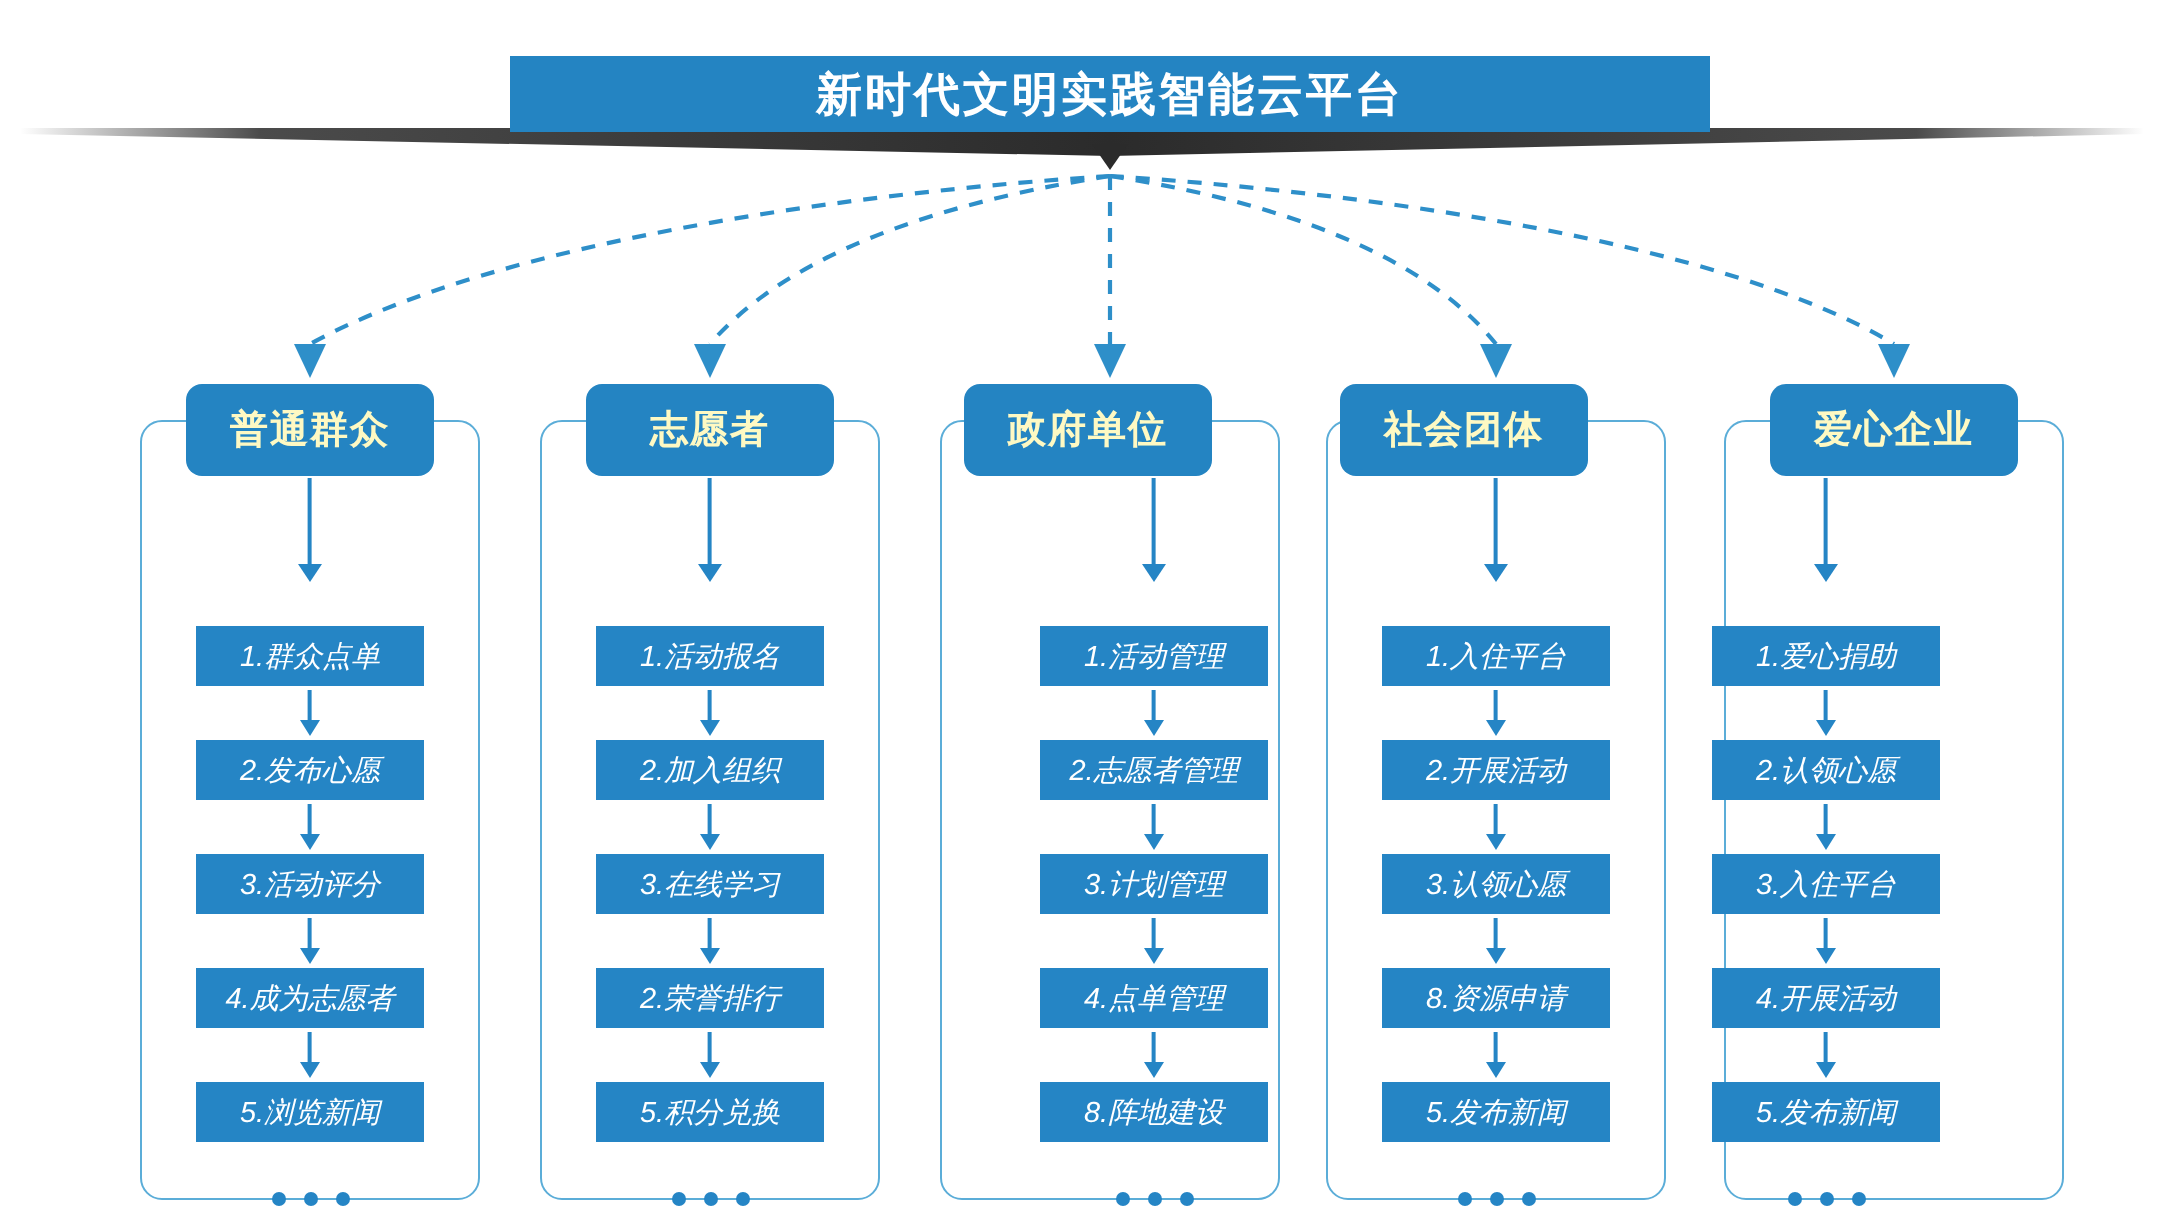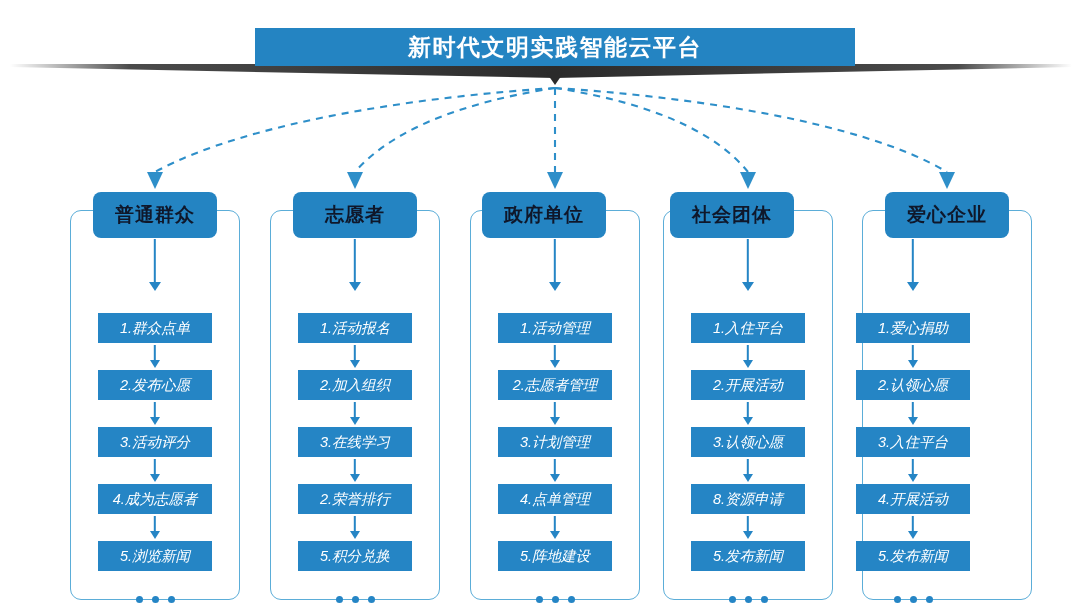--- a/index.html
+++ b/index.html
@@ -77,21 +77,21 @@
   .col-4{left:862px;}
 
   .col-header{
     position:absolute;
     top:192px;
     width:124px;
     height:46px;
     margin-left:23px;
     background:#2484c2;
     border-radius:8px;
-    color:#0f172a;
+    color:#fef9c3;
     font-size:19px;
     font-weight:bold;
     letter-spacing:1px;
     display:flex;
     align-items:center;
     justify-content:center;
     box-sizing:border-box;
     white-space:nowrap;
   }
   .hdr-0{left:70px;}
@@ -105,21 +105,21 @@
     position:absolute;
     top:275px;
     width:170px;
     display:flex;
     flex-direction:column;
     align-items:center;
     font-style:italic;
   }
   .items-0{left:70px;}
   .items-1{left:270px;}
-  .items-2{left:470px;}
+  .items-2{left:492px;}
   .items-3{left:663px;}
   .items-4{left:828px;}
 
   .item-box{
     width:114px;
     height:30px;
     background:#2585c5;
     color:#ffffff;
     font-size:14.5px;
     display:flex;
@@ -294,21 +294,21 @@
     <div class="col-items items-2">
       <div class="arrow-head-gap"></div>
       <div class="item-box">1.活动管理</div>
       <div class="arrow-gap"></div>
       <div class="item-box">2.志愿者管理</div>
       <div class="arrow-gap"></div>
       <div class="item-box">3.计划管理</div>
       <div class="arrow-gap"></div>
       <div class="item-box">4.点单管理</div>
       <div class="arrow-gap"></div>
-      <div class="item-box">5.阵地建设</div>
+      <div class="item-box">8.阵地建设</div>
       <div class="ellipsis">
         <span></span>
         <span></span>
         <span></span>
       </div>
     </div>
 
     <div class="col-items items-3">
       <div class="arrow-head-gap"></div>
       <div class="item-box">1.入住平台</div>

